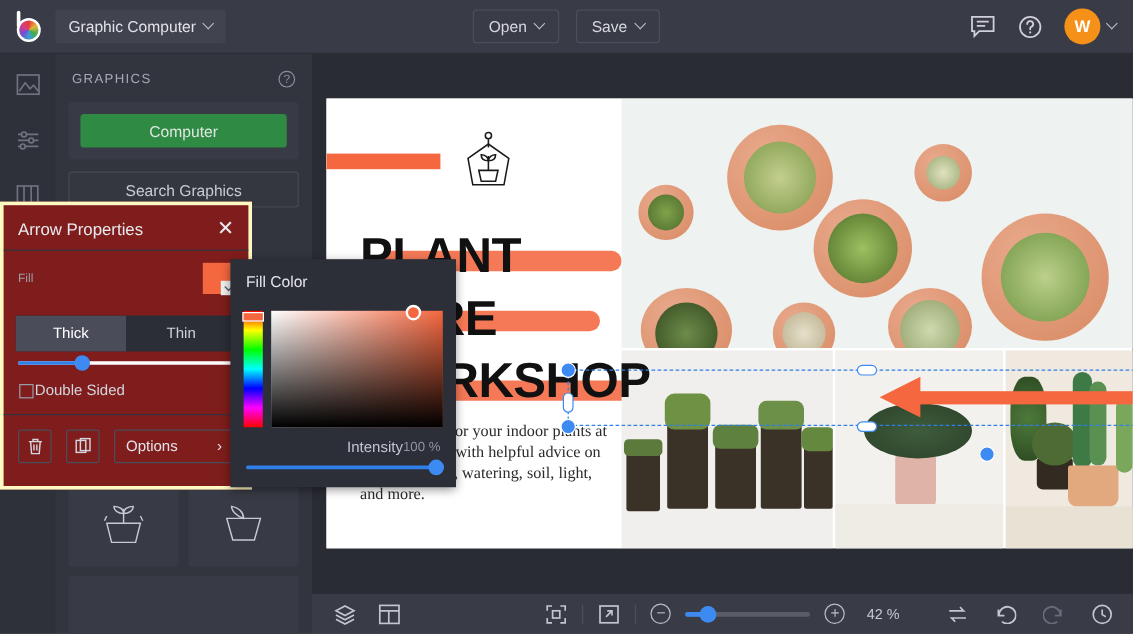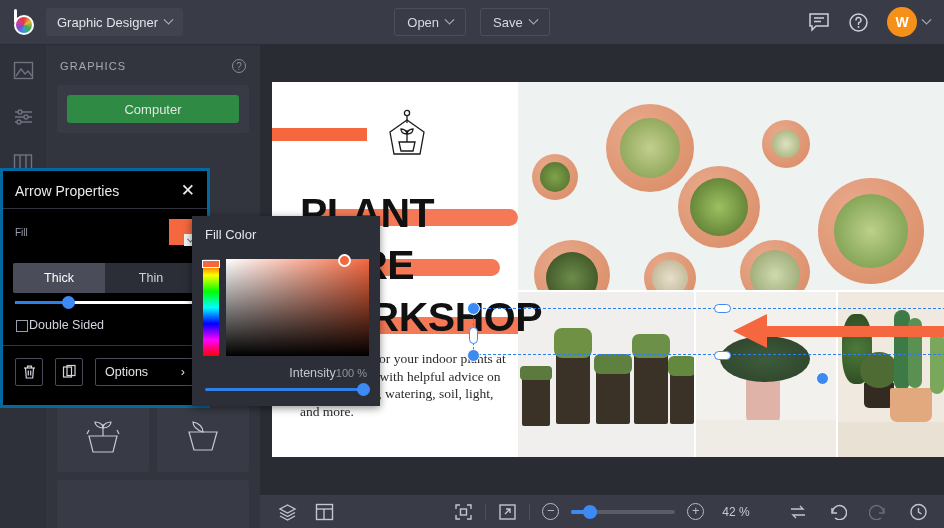--- a/index.html
+++ b/index.html
@@ -172,21 +172,21 @@
     color: #b9bbc6; font-size: 13px; line-height: 14px; text-align: center; cursor: pointer;
   }
   .zslider { position: relative; width: 104px; height: 4px; background: #5a5c68; border-radius: 2px; cursor: pointer; }
   .zfill { position: absolute; left: 0; top: 0; height: 4px; width: 18px; background: #3d8bf2; border-radius: 2px; }
   .zknob { position: absolute; left: 12px; top: -5px; width: 14px; height: 14px; border-radius: 50%; background: #3d8bf2; }
   .zlabel { color: #c8cad3; font-size: 12px; margin-left: 6px; }
 
   
   .arrow-panel {
     position: absolute; left: 0; top: 168px; width: 210px; height: 240px;
-    background: #000000; border: 3px solid #0369a1; z-index: 30;
+    background: #7f1d1d; border: 3px solid #fef9c3; z-index: 30;
   }
   .ap-head {
     display: flex; align-items: center; justify-content: space-between;
     padding: 11px 12px 9px 12px;
   }
   .ap-title { color: #e9eaef; font-size: 14px; }
   .ap-close { color: #e9eaef; font-size: 17px; cursor: pointer; line-height: 1; }
   .ap-row {
     display: flex; align-items: center; justify-content: space-between;
     padding: 10px 12px; border-top: 1px solid #32343d;
@@ -272,21 +272,21 @@
 <div class="app">
 
   <div class="topbar">
     <div class="logo-wrap">
       <div class="logo">
         <div class="stem"></div>
           <div class="ring"></div>
       </div>
     </div>
     <div class="doc-title">
-      <span>Graphic Designer</span>
+      <span>Graphic Computer</span>
       <i class="caret"></i>
     </div>
 
     <div class="topcenter">
       <div class="tb-btn">
         <span>Open</span>
         <i class="caret"></i>
       </div>
       <div class="tb-btn">
         <span>Save</span>
@@ -339,20 +339,21 @@
   </div>
 
   <div class="gpanel">
     <div class="gpanel-head">
       <div class="gpanel-title">GRAPHICS</div>
       <div class="help-dot">?</div>
     </div>
     <div class="gp-box">
       <button class="btn-green">Computer</button>
     </div>
+    <div class="search-box">Search Graphics</div>
 
     <div class="thumbs">
       <div class="thumb-row">
         <div class="thumb">
           <svg width="56" height="44" viewBox="0 0 56 44" fill="none" stroke="#c8cad2" stroke-width="1.2">
             <path d="M14 22h28l-4 16H18z"></path>
               <path d="M28 22V10"></path>
             <path d="M28 14c-5 0-8-3-8-6 4 0 8 2 8 6zM28 14c5 0 8-3 8-6-4 0-8 2-8 6z"></path>
             <path d="M12 20l2-4M44 20l-2-4"></path>
           </svg>

